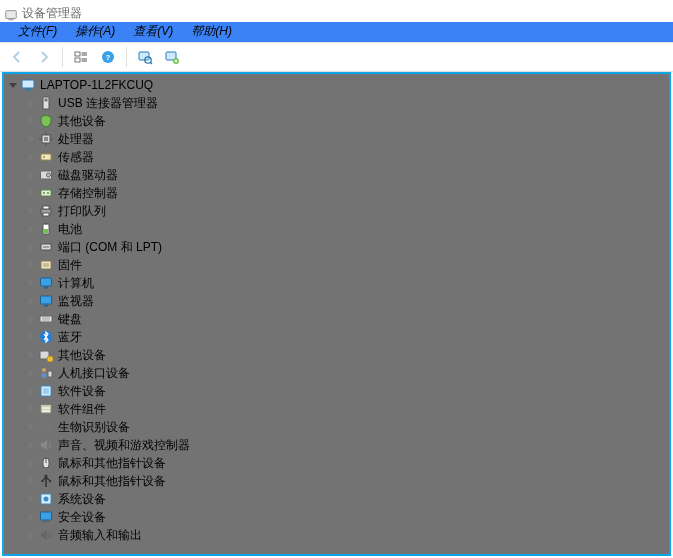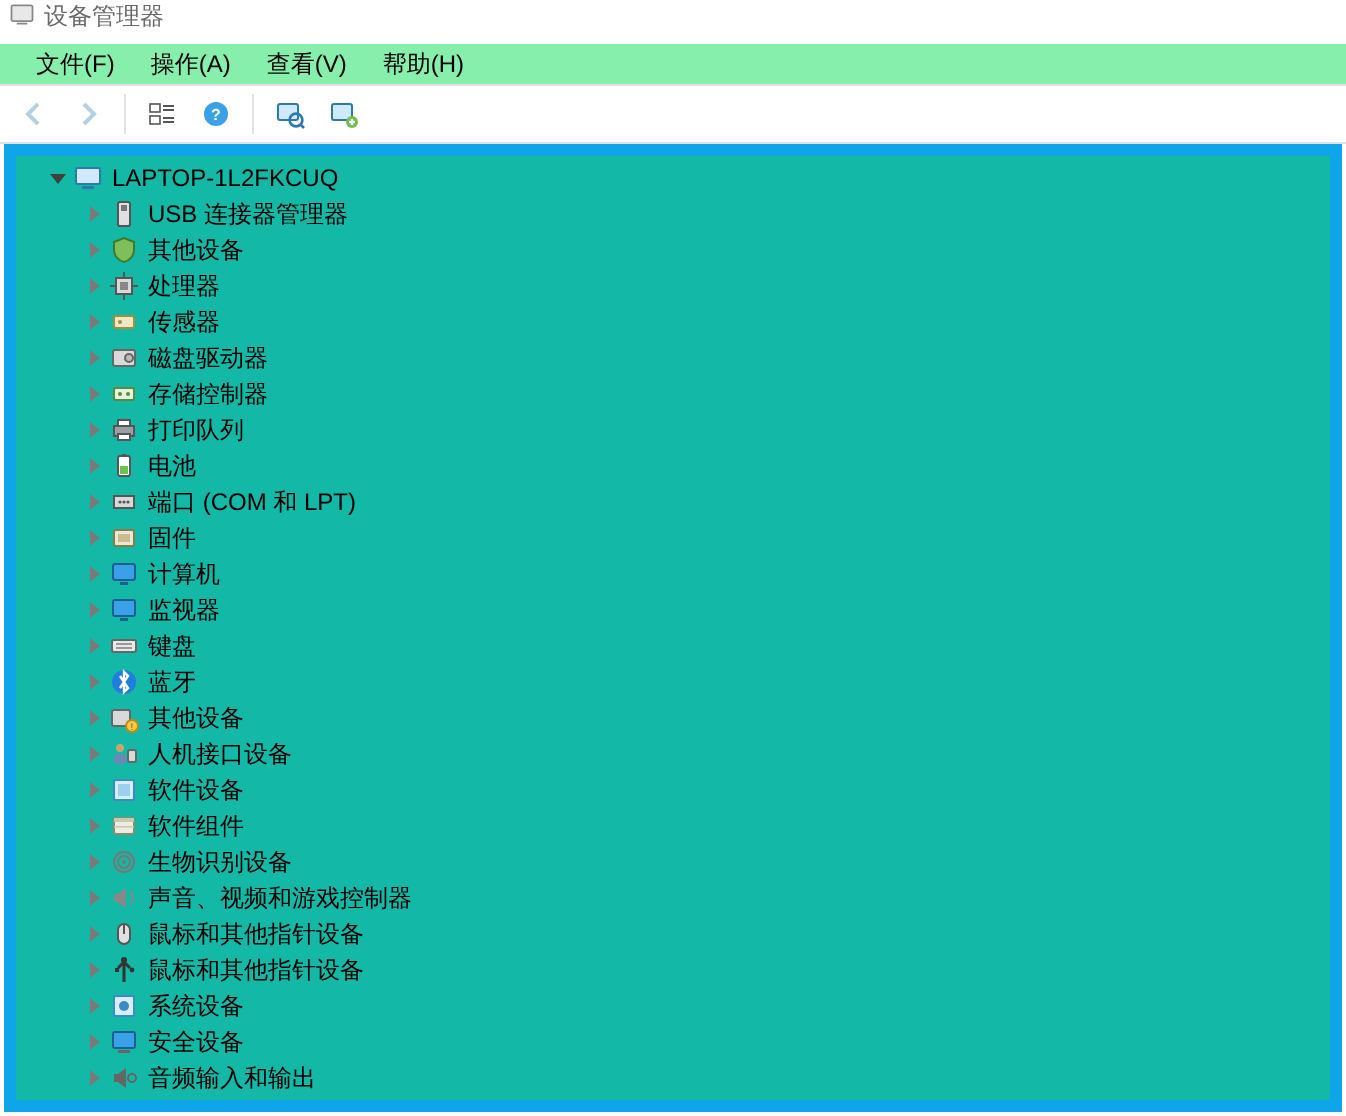--- a/index.html
+++ b/index.html
@@ -14,41 +14,42 @@
     overflow: hidden;
   }
   .window {
     position: relative;
     width: 100%;
     height: 100%;
   }
   .titlebar {
     height: 22px;
     display: flex;
-    align-items: flex-start;
+    align-items: flex-end;
     padding-left: 4px;
     background: #ffffff;
     color: #6a6a6a;
     font-size: 12px;
   }
   .titlebar .app-icon {
     width: 14px;
     height: 14px;
     margin-right: 4px;
     display: inline-flex;
     align-items: center;
     justify-content: center;
   }
   .menubar {
     height: 20px;
     display: flex;
-    align-items: flex-end;
+    align-items: flex-start;
     padding-left: 10px;
     gap: 2px;
-    background: #86efac;
+    background: #3b82f6;
+    font-style: italic;
   }
   .menu-item {
     padding: 1px 8px;
     border-radius: 2px;
     cursor: default;
   }
   .toolbar {
     height: 28px;
     display: flex;
     align-items: center;
@@ -74,25 +75,24 @@
     height: 20px;
     background: #e1e1e1;
     margin: 0 4px;
   }
   .tree-area {
     position: absolute;
     top: 72px;
     left: 2px;
     right: 2px;
     bottom: 2px;
-    border: 6px solid #0ea5e9;
-    background: #14b8a6;
+    border: 2px solid #0ea5e9;
+    background: #737373;
     overflow: hidden;
     box-sizing: border-box;
-    padding-left: 12px;
   }
   .tree {
     padding-top: 2px;
   }
   .row {
     height: 18px;
     display: flex;
     align-items: center;
     padding-left: 2px;
     white-space: nowrap;

